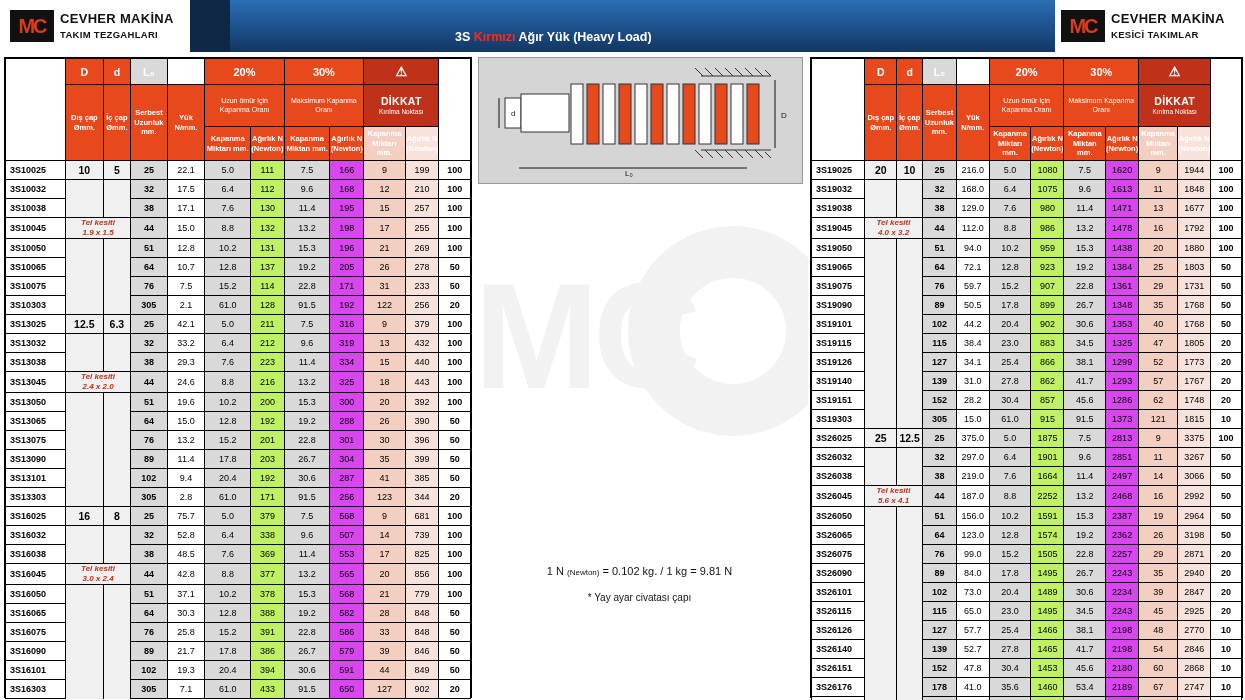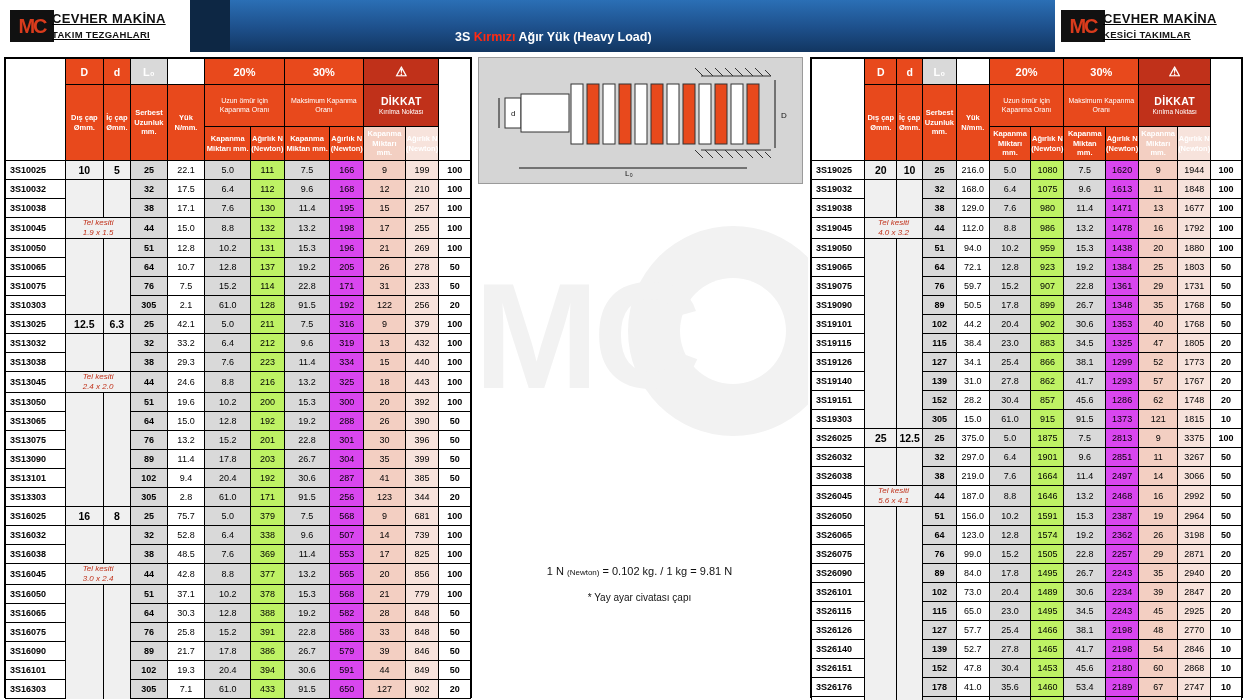--- a/index.html
+++ b/index.html
@@ -10,21 +10,21 @@
   .header{position:absolute;left:0;top:0;width:1245px;height:52px;background:#ffffff;}
   .hdr-blue{position:absolute;left:190px;top:0;width:865px;height:52px;
     background:linear-gradient(180deg,#2b6fb5 0%,#1d4f8a 55%,#123661 100%);
     clip-path:polygon(0 0,100% 0,100% 100%,0 100%);}
   .hdr-blue-dark{position:absolute;left:190px;top:0;width:40px;height:52px;background:#0d2744;}
   .logo-box{position:absolute;top:4px;width:182px;height:44px;background:#ffffff;}
   .logo-left{left:4px;}
   .logo-right{left:1055px;}
   .logo-mark{position:absolute;left:6px;top:6px;width:44px;height:32px;background:#111;display:flex;align-items:center;justify-content:center;}
   .logo-mark span{color:#d93b1c;font-weight:bold;font-size:20px;letter-spacing:-2px;font-family:"Liberation Sans",sans-serif;}
-  .logo-txt{position:absolute;left:48px;top:7px;text-decoration:underline;}
+  .logo-txt{position:absolute;left:56px;top:7px;}
   .logo-txt .l1{font-size:13px;font-weight:bold;color:#111;letter-spacing:.3px;}
   .logo-txt .l2{font-size:9.5px;font-weight:bold;color:#111;letter-spacing:.3px;margin-top:3px;}
   .kalip{position:absolute;left:232px;top:14px;color:#ffffff;font-size:17px;font-weight:bold;letter-spacing:1px;margin-top:44px;}
   .kalip .arrow{color:#9fc4e8;margin-right:7px;font-size:15px;}
   .series{position:absolute;left:455px;top:30px;font-size:12.5px;font-weight:bold;color:#ffffff;}
   .series .red{color:#ff2a12;}
   .series .wht{color:#ffffff;}
 
   
   .tbl{position:absolute;border:1px solid #000;background:#fff;}
@@ -40,21 +40,21 @@
   .hd-sub{height:42px;font-size:7px;line-height:1.25;font-weight:normal;}
   .hd-bot{height:34px;font-size:7.5px;line-height:1.3;font-weight:bold;}
   .warn{font-size:13px;line-height:1;}
   .dikkat{font-size:10.5px;font-weight:bold;letter-spacing:.3px;}
   .kirilma{font-size:6.5px;font-weight:normal;}
 
   .r{height:19px;}
   .c-code{width:54px;text-align:left;padding-left:4px;font-weight:bold;font-size:9px;background:#ffffff;}
   .c-D{width:36px;font-weight:bold;font-size:10.5px;}
   .c-d{width:26px;font-weight:bold;font-size:10.5px;}
-  .c-tel{font-size:8px;font-weight:normal;color:#c0311a;font-style:italic;line-height:1.25;}
+  .c-tel{font-size:8px;font-weight:bold;color:#c0311a;font-style:italic;line-height:1.25;}
   .c-L{width:35px;font-weight:bold;background:#d9d9d9;}
   .c-R{width:36px;background:#ffffff;}
   .c-k20{width:44px;background:#d9d9d9;}
   .c-a20{width:30px;background:#bef264;}
   .c-k30{width:44px;background:#d9d9d9;}
   .c-a30{width:30px;background:#d946ef;}
   .c-kd{width:40px;background:#f3cfc2;}
   .c-ad{width:32px;background:#f7e3dc;}
   .c-amb{width:30px;font-weight:bold;background:#ffffff;}
   .grp{background:#f0f0f0;}
@@ -891,21 +891,21 @@
           </tr>
           <tr class="r">
             <td class="c-code">3S26045</td>
             <td class="c-tel grp" colspan="2" rowspan="1">
               <div>Tel kesiti</div>
               <div>5.6 x 4.1</div>
             </td>
             <td class="c-L">44</td>
             <td class="c-R">187.0</td>
             <td class="c-k20">8.8</td>
-            <td class="c-a20">1646</td>
+            <td class="c-a20">2252</td>
             <td class="c-k30">13.2</td>
             <td class="c-a30">2468</td>
             <td class="c-kd">16</td>
             <td class="c-ad">2992</td>
             <td class="c-amb">50</td>
           </tr>
           <tr class="r">
             <td class="c-code">3S26050</td>
             <td class="c-D grp" style="border-top: none; border-bottom: none;"></td>
             <td class="c-d grp" style="border-top: none; border-bottom: none;"></td>

